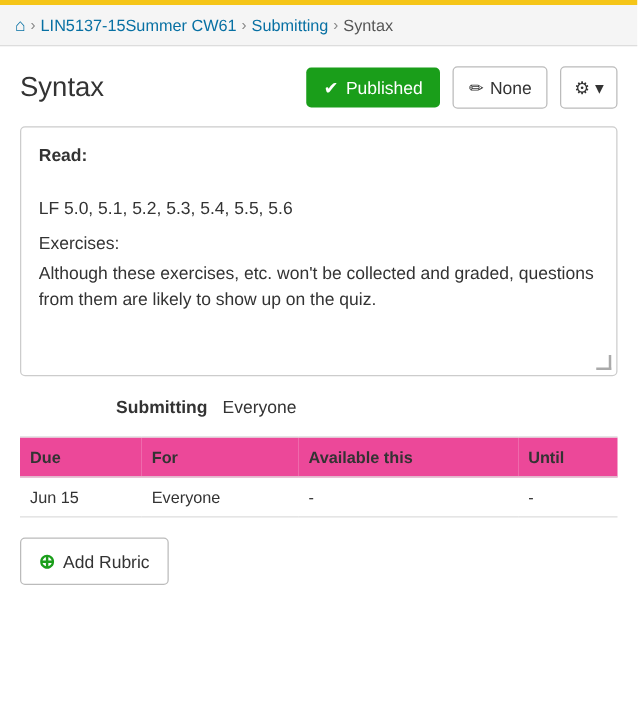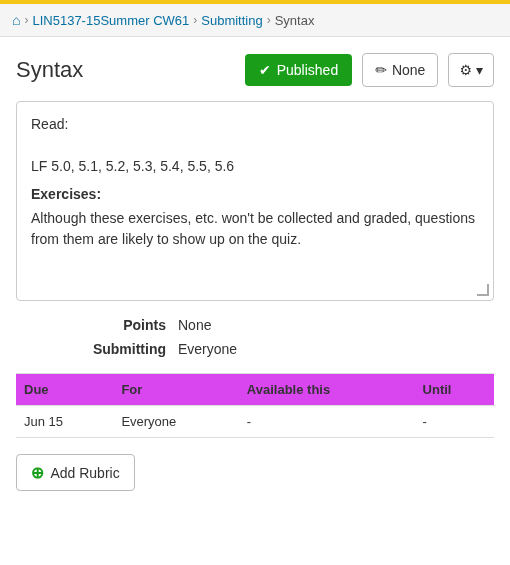--- a/index.html
+++ b/index.html
@@ -105,30 +105,30 @@
     
     .description-box {
       border: 1px solid #ccc;
       border-radius: 4px;
       padding: 14px;
       min-height: 200px;
       position: relative;
       margin-bottom: 16px;
     }
     .description-box .read-label {
-      font-weight: normal;
+      font-weight: bold;
       margin-bottom: 6px;
     }
     .description-box .lf-list {
       margin-bottom: 12px;
       color: #333;
       margin-top: 26px;
     }
     .description-box .exercises-label {
-      font-weight: bold;
+      font-weight: normal;
       margin-bottom: 6px;
     }
     .description-box p {
       margin-bottom: 10px;
       line-height: 1.5;
     }
     .resize-handle {
       position: absolute;
       bottom: 4px;
       right: 4px;
@@ -167,21 +167,21 @@
       margin-bottom: 16px;
       border-top: 1px solid #ddd;
       border-bottom: 1px solid #ddd;
     }
     .due-table th {
       text-align: left;
       padding: 8px 8px;
       font-weight: bold;
       font-size: 13px;
       border-bottom: 1px solid #ddd;
-      background: #d946ef;
+      background: #ec4899;
     }
     .due-table td {
       padding: 8px 8px;
       font-size: 13px;
       color: #333;
     }
     .due-table tr:last-child td {
       border-bottom: none;
     }
 
@@ -246,24 +246,20 @@
 
   <div class="description-box">
     <div class="read-label">Read:</div>
     <div class="lf-list">LF 5.0, 5.1, 5.2, 5.3, 5.4, 5.5, 5.6</div>
     <div class="exercises-label">Exercises:</div>
     <p>Although these exercises, etc. won't be collected and graded, questions from them are likely to show up on the quiz.</p>
     <div class="resize-handle"></div>
   </div>
 
   <div class="details-table">
-    <div class="details-row">
-      <span class="details-label">Points</span>
-      <span class="details-value">None</span>
-    </div>
     <div class="details-row">
       <span class="details-label">Submitting</span>
       <span class="details-value">Everyone</span>
     </div>
   </div>
 
   <table class="due-table">
     <thead>
       <tr>
         <th>Due</th>

